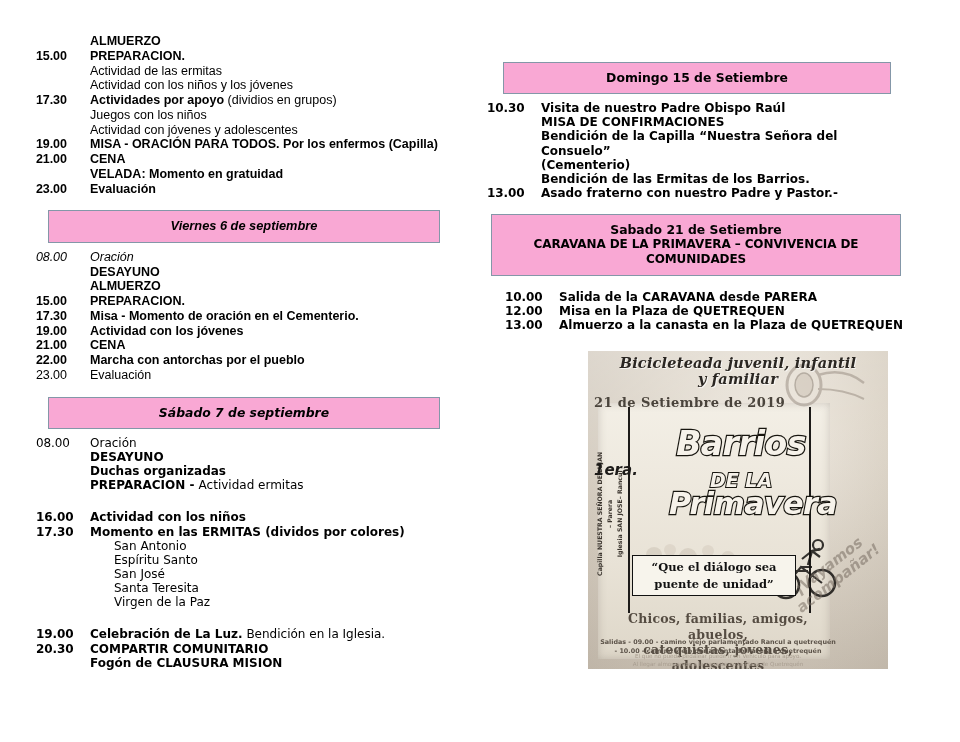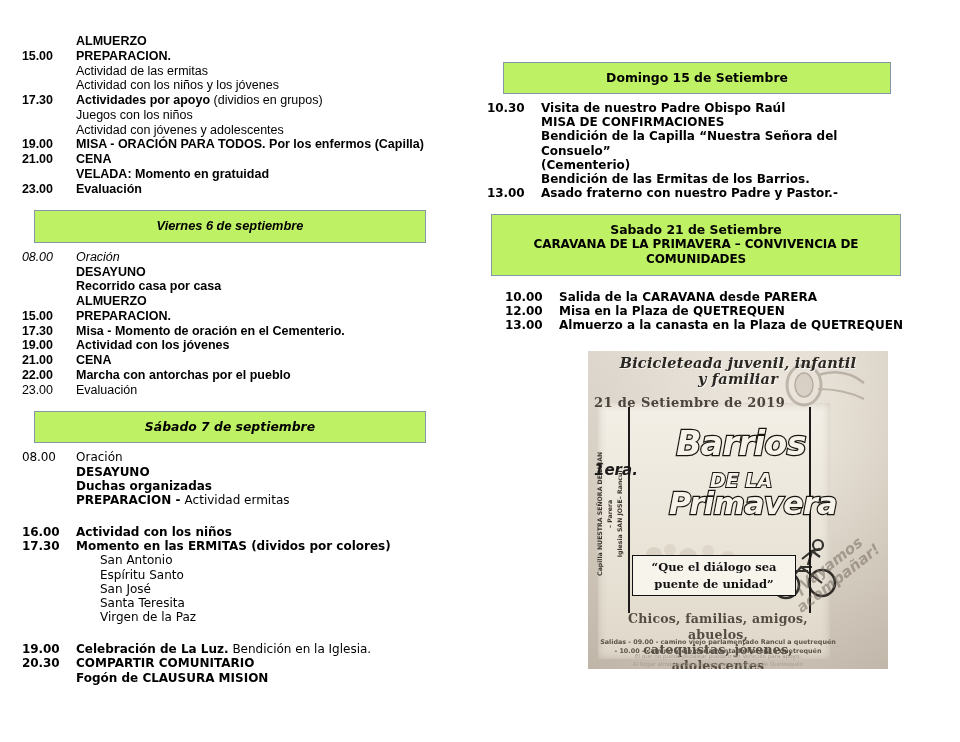--- a/index.html
+++ b/index.html
@@ -18,21 +18,21 @@
 
   .page {
     position: absolute;
     inset: 0;
     background: #ffffff;
   }
 
   
   .col-left {
     position: absolute;
-    left: 22px;
+    left: 36px;
     top: 34px;
     width: 412px;
   }
   .col-right {
     position: absolute;
     left: 487px;
     top: 62px;
     width: 418px;
   }
 
@@ -65,21 +65,21 @@
     margin-left: 24px;
   }
 
   .gap-sm { height: 7px; }
   .gap-md { height: 14px; }
   .gap-lg { height: 18px; }
 
   
   .hdr-box {
     border: 1.6px solid #8497a8;
-    background: #bef264;
+    background: #f9a8d4;
     box-sizing: border-box;
     text-align: center;
     padding: 7px 6px 8px;
     line-height: 1.22;
   }
   .hdr-box .line1 {
     font-size: 12.8px;
     font-weight: bold;
     font-style: italic;
   }
@@ -360,24 +360,20 @@
     </div>
     <div class="gap-sm"></div>
     <div>
       <div class="row">
         <span class="time ital">08.00</span>
         <span class="desc it">Oración</span>
       </div>
       <div class="row">
         <span class="time blank"></span>
         <span class="desc b">DESAYUNO</span>
-      </div>
-      <div class="row">
-        <span class="time blank"></span>
-        <span class="desc b">Recorrido casa por casa</span>
       </div>
       <div class="row">
         <span class="time blank"></span>
         <span class="desc b">ALMUERZO</span>
       </div>
       <div class="row">
         <span class="time">15.00</span>
         <span class="desc b">PREPARACION.</span>
       </div>
       <div class="row">

